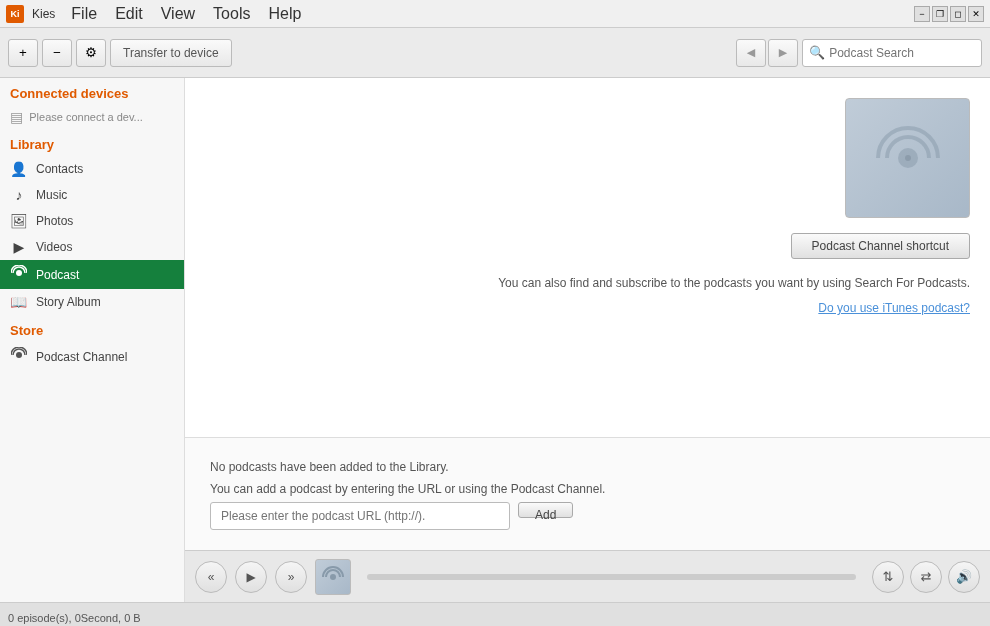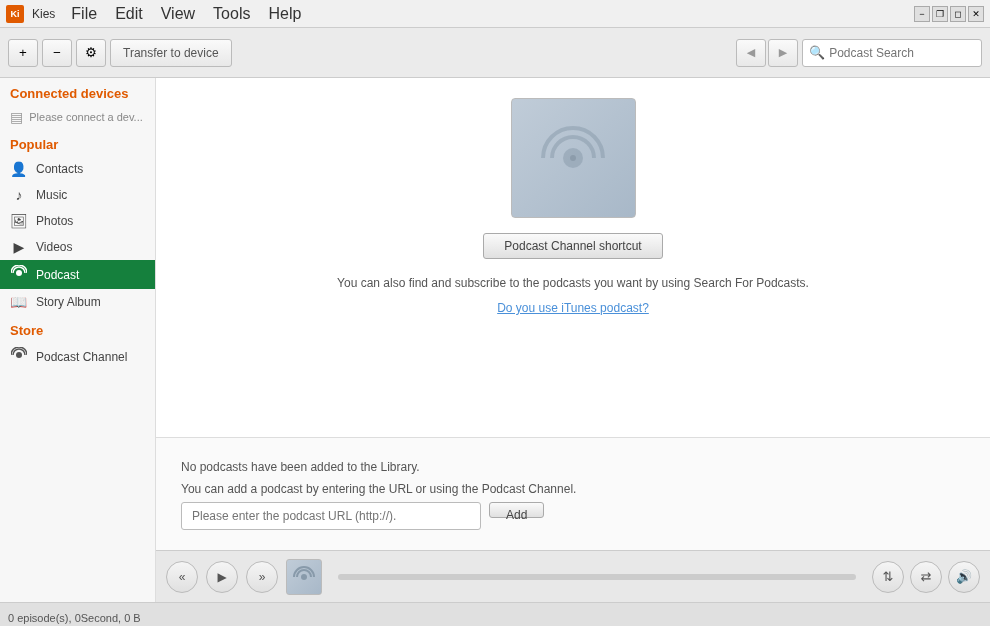--- a/index.html
+++ b/index.html
@@ -62,21 +62,21 @@
     .search-box input {
       border: none; outline: none; font-size: 12px; color: #555;
       background: transparent; width: 140px;
     }
 
     
     .content-area { display: flex; flex: 1; overflow: hidden; }
 
     
     .sidebar {
-      width: 156px; background: #f7f7f7; border-right: 1px solid #ddd;
+      width: 185px; background: #f7f7f7; border-right: 1px solid #ddd;
       display: flex; flex-direction: column; flex-shrink: 0;
     }
     .sidebar-section-header {
       font-size: 13px; font-weight: bold; padding: 8px 10px 4px 10px;
     }
     .connected-header { color: #e05a00; }
     .library-header { color: #e05a00; }
     .store-header { color: #e05a00; }
 
     .device-item {
@@ -96,21 +96,21 @@
 
     
     .main-panel {
       flex: 1; display: flex; flex-direction: column;
       background: white; overflow: hidden;
     }
 
     
     .podcast-content {
       flex: 1; display: flex; flex-direction: column;
-      align-items: center; padding: 20px;
+      align-items: flex-end; padding: 20px;
     }
 
     .podcast-icon-wrapper {
       width: 125px; height: 120px; background: linear-gradient(135deg, #c0ccd8, #a8b8c8);
       border: 1px solid #bbb; border-radius: 4px;
       display: flex; align-items: center; justify-content: center;
       margin-bottom: 15px;
     }
 
     .podcast-channel-btn {
@@ -221,21 +221,21 @@
   <div class="content-area">
 
     <div class="sidebar">
 
       <div class="sidebar-section-header connected-header">Connected devices</div>
       <div class="device-item">
         <span class="device-icon">▤</span>
         <span>Please connect a dev...</span>
       </div>
 
-      <div class="sidebar-section-header library-header">Popular</div>
+      <div class="sidebar-section-header library-header">Library</div>
       <div class="sidebar-item">
         <span class="s-icon">👤</span>
         <span>Contacts</span>
       </div>
       <div class="sidebar-item">
         <span class="s-icon">♪</span>
         <span>Music</span>
       </div>
       <div class="sidebar-item">
         <span class="s-icon">🖼</span>

